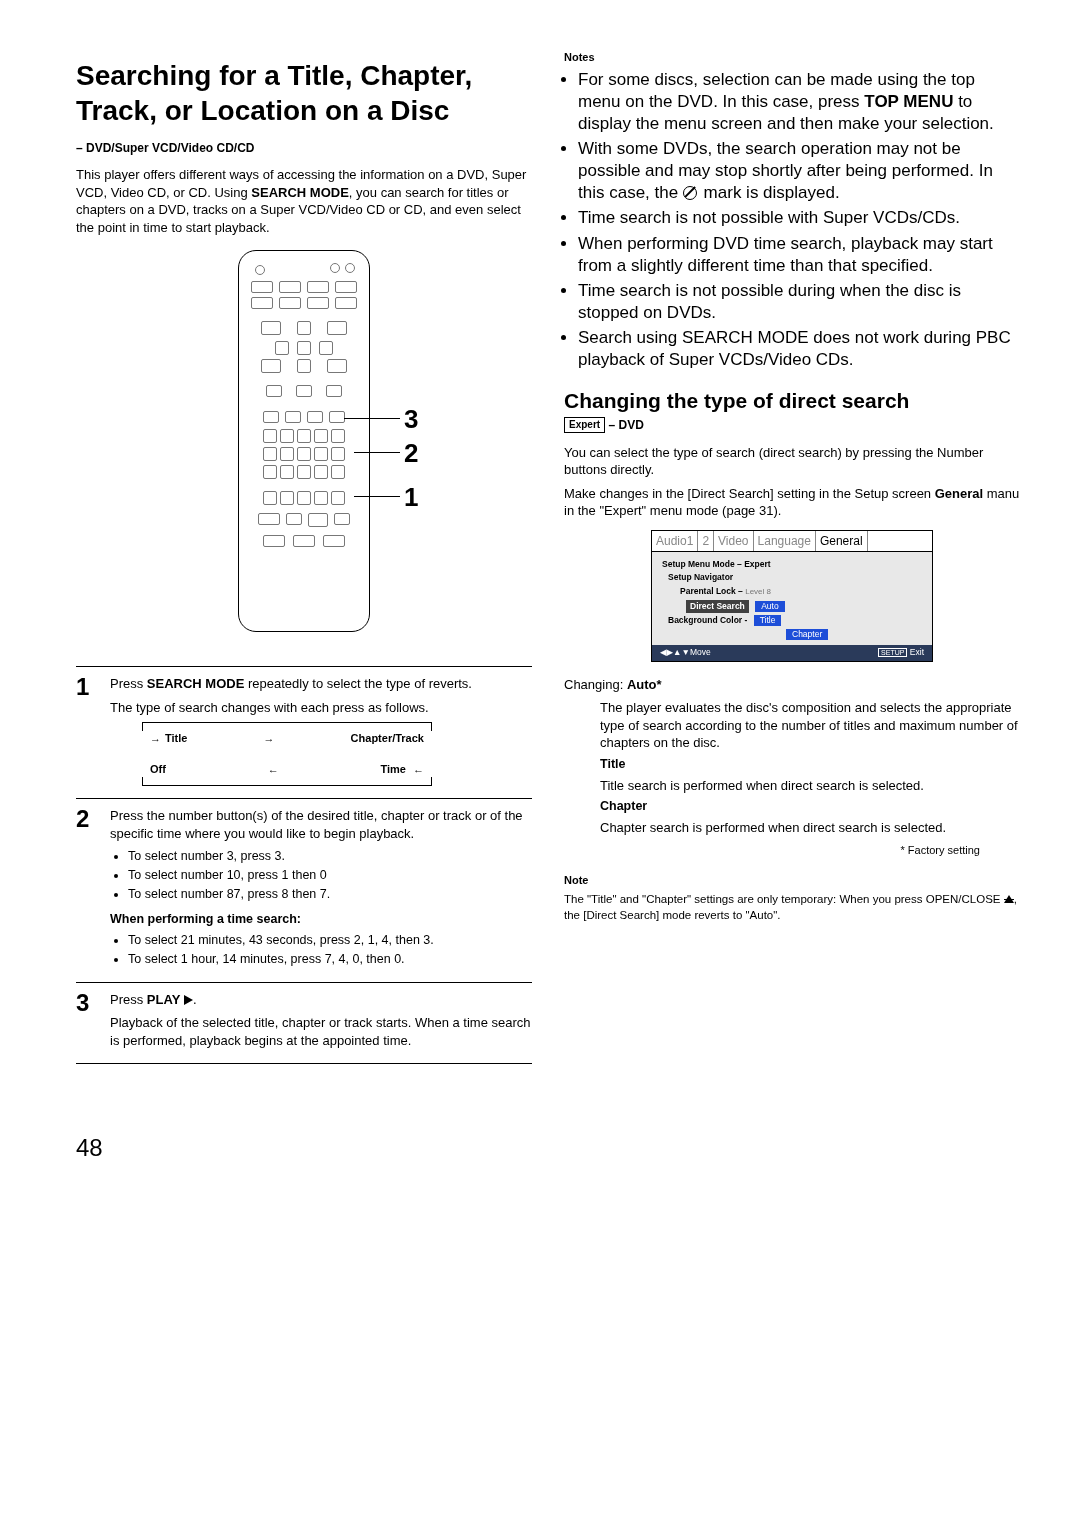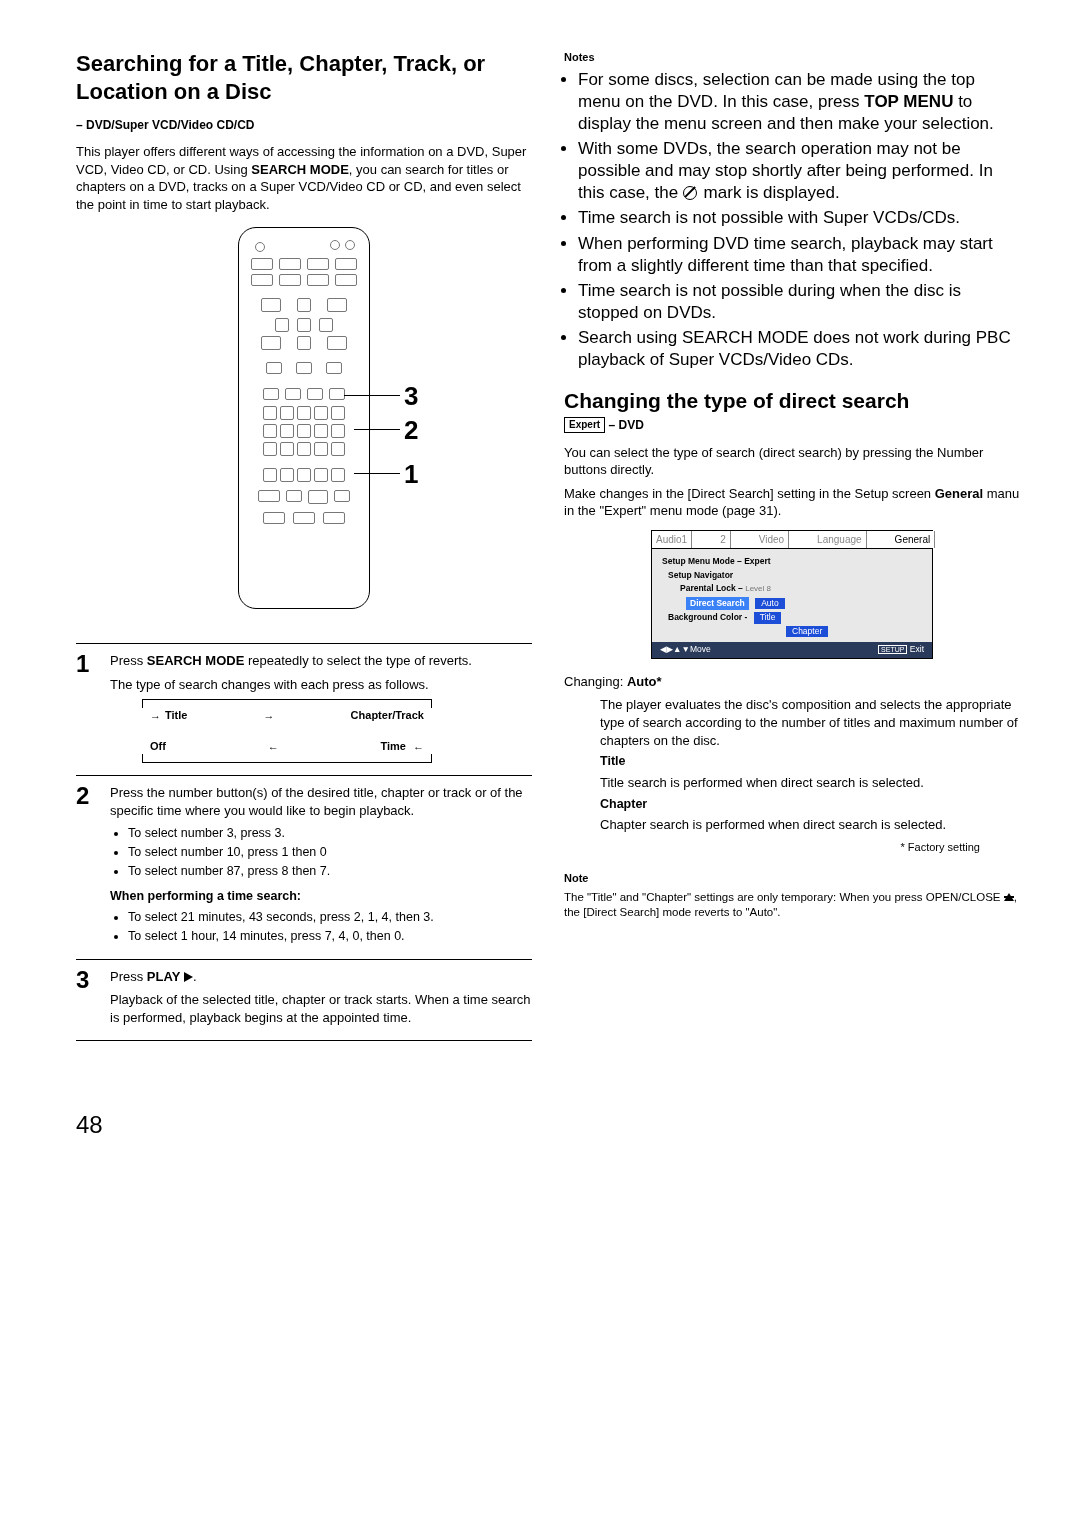--- a/index.html
+++ b/index.html
@@ -14,23 +14,23 @@
   }
   .columns {
     display: flex;
     gap: 32px;
   }
   .col {
     flex: 1;
     min-width: 0;
   }
   h1 {
-    font-size: 22px;
-    font-weight: bold;
-    margin: 0 0 12px 0;
+    font-size: 28px;
+    font-weight: bold;
+    margin: 8px 0 12px 0;
     line-height: 1.25;
   }
   h2 {
     font-size: 21px;
     font-weight: bold;
     margin: 0 0 2px 0;
   }
   .disc-types {
     font-size: 12px;
     font-weight: bold;
@@ -121,26 +121,26 @@
   .cycle-box { border-top:1px solid #000; border-left:1px solid #000; border-right:1px solid #000; height:8px; margin:0 0 0 0;}
   .cycle-box-bot { border-bottom:1px solid #000; border-left:1px solid #000; border-right:1px solid #000; height:8px;}
   .arrow-r::before { content:"\2192"; margin-right:4px;}
   .arrow-l::after  { content:" \2190"; margin-left:4px;}
   
   .setup-wrap { display:flex; justify-content:center; margin: 10px 0 14px 0; }
   .setup {
     width: 280px;
     border: 1px solid #000;
   }
-  .setup-tabs { display:flex; font-size:10px; border-bottom:1px solid #000;gap:24px; }
+  .setup-tabs { display:flex; font-size:12px; border-bottom:1px solid #000; }
   .setup-tab { padding:2px 4px; border-right:1px solid #888; color:#888; }
   .setup-tab.active { background:#fff; color:#000; }
   .setup-body { background:#e8e8e8; font-size:8.5px; padding:6px 8px 4px 10px; }
   .setup-line { padding:1px 0; }
-  .setup-sel { background:#3b82f6; color:#fff; padding:1px 4px; display:inline-block; }
+  .setup-sel { background:#404040; color:#fff; padding:1px 4px; display:inline-block; }
   .setup-pop {
     background:#1d4ed8; color:#fff; display:inline-block;
     margin-left:4px; padding:0 6px; line-height:1.3;
   }
   .setup-foot { display:flex; justify-content:space-between; background:#2a3a5a; color:#fff; padding:2px 8px; font-size:8.5px;}
   .dl { margin-left: 36px; }
   .dl p { margin:0 0 4px 0; }
   .dl-head { font-weight:bold; font-size:12.5px; margin: 6px 0 0 0;}
   .foot-star { text-align:right; font-size:11px; margin:6px 40px 16px 0; }
   .note-body { font-size:11.5px; margin:0; }

